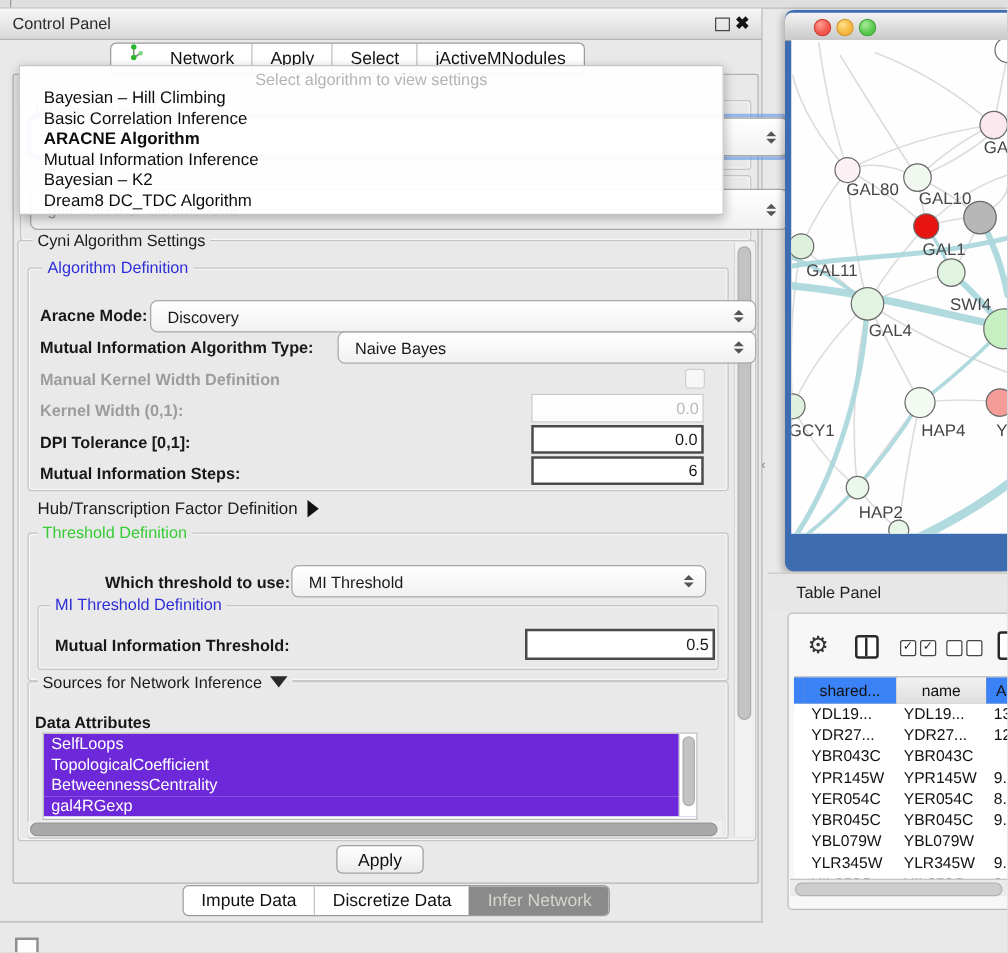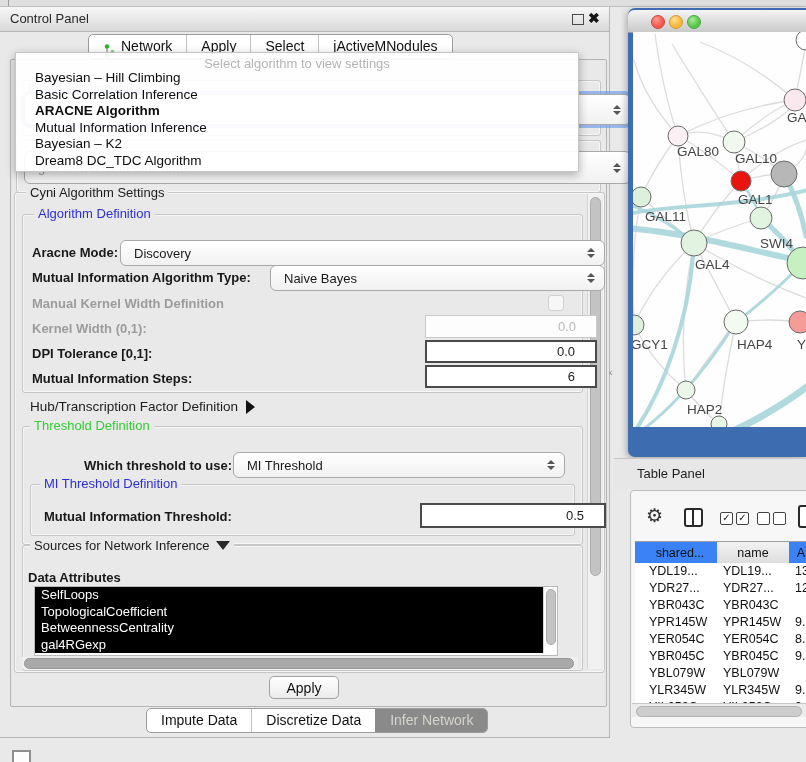--- a/index.html
+++ b/index.html
@@ -6,50 +6,50 @@
   #screen{position:relative;width:806px;height:762px;background:#e9e9e9;overflow:hidden;
           font-family:"Liberation Sans",sans-serif;color:#1a1a1a;}
   .abs{position:absolute;}
   
   .titlebar{background:linear-gradient(#f7f7f7,#d9d9d9);border-bottom:1px solid #b5b5b5;}
   .etched{border:1px solid #c6c6c6;border-radius:3px;box-shadow:inset 0 0 0 1px rgba(255,255,255,.6);}
   .gtitle{position:absolute;background:#e9e9e9;padding:0 4px;font-size:13px;line-height:14px;white-space:nowrap;}
   .t-blue{color:#2e2ed8;}.t-green{color:#35cc35;}.t-black{color:#1c1c1c;}.t-gray{color:#9b9b9b;}
   
   .seg{display:flex;height:23px;border:1px solid #9c9c9c;border-radius:5px;background:#fff;overflow:hidden;}
-  .seg .tab{display:flex;align-items:flex-end;gap:6px;padding:0 14px;font-size:14px;line-height:23px;
+  .seg .tab{display:flex;align-items:flex-start;gap:21px;padding:0 14px;font-size:14px;line-height:23px;
             border-left:1px solid #c2c2c2;white-space:nowrap;cursor:default;color:#111;}
   .seg .tab:first-child{border-left:none;}
   .seg .tab.sel{background:#8a8a8a;color:#d5d3cc;border-left-color:#8a8a8a;}
   
   .combo{position:absolute;background:linear-gradient(#ffffff,#f1f1f1);border:1px solid #a9a9a9;
          border-radius:6px;font-size:13px;display:flex;align-items:center;padding:0 24px 0 13px;}
   .combo .arr{position:absolute;right:9px;top:50%;transform:translateY(-50%);display:flex;flex-direction:column;gap:2px;}
   .combo .arr i{display:block;width:0;height:0;border-left:4px solid transparent;border-right:4px solid transparent;}
   .combo .arr i.up{border-bottom:4px solid #555;}
   .combo .arr i.dn{border-top:4px solid #555;}
   .combo.focus{box-shadow:0 0 0 3px rgba(96,150,235,.6);}
   .tfield{position:absolute;background:#fff;border:2px solid #4a4a4a;font-size:13px;display:flex;
-          align-items:center;justify-content:flex-end;padding:0 20px;}
+          align-items:center;justify-content:flex-end;padding:0 3px;}
   .tfield.dis{border:1px solid #c9c9c9;color:#b9b9b9;background:#fdfdfd;}
   .lbl{position:absolute;font-size:13px;font-weight:bold;color:#181818;white-space:nowrap;}
   .lbl.dis{color:#9c9c9c;}
   
   #algo-popup{background:rgba(255,255,255,.93);border:1px solid #c6c6c6;box-shadow:0 3px 9px rgba(0,0,0,.3);}
   #algo-popup .hint{position:absolute;left:0;right:0;top:3px;text-align:center;color:#b4b4b4;font-size:13px;}
   #algo-popup .item{position:absolute;left:4px;right:4px;height:16px;font-size:13.5px;line-height:16px;
                     padding-left:15px;color:#0d0d0d;white-space:nowrap;}
   #algo-popup .item.bold{font-weight:bold;}
   
   .sbV{background:#f1f1f1;border-left:1px solid #d6d6d6;}
   .sbH{background:#efefef;}
   .thumb{position:absolute;background:#c3c3c3;border:1px solid #ababab;border-radius:7px;}
   
   #attr-list{background:#fff;border:1px solid #b9b9b9;overflow:hidden;}
-  #attr-list .li{height:16.5px;font-size:13px;line-height:16.5px;padding-left:6px;color:#fff;background:#000000;white-space:nowrap;}
+  #attr-list .li{height:16.5px;font-size:13px;line-height:16.5px;padding-left:6px;color:#fff;background:#6d28d9;white-space:nowrap;}
   
   .btn{position:absolute;background:linear-gradient(#ffffff,#ebebeb);border:1px solid #a2a2a2;border-radius:5px;
        font-size:14px;display:flex;align-items:center;justify-content:center;color:#111;}
   
   .tp-box{background:#f7f7f7;border:1px solid #bcbcbc;border-radius:4px;}
   .th{position:absolute;top:0;height:21px;border-right:1px solid #9f9f9f;border-bottom:1px solid #8d8d8d;
       font-size:12.5px;display:flex;align-items:center;justify-content:center;color:#111;overflow:hidden;}
   .th.hl{background:#3b82f6;}
   .th.plain{background:linear-gradient(#f2f2f2,#dedede);}
   .tr{position:absolute;left:0;right:0;height:17px;font-size:12.5px;line-height:17px;white-space:nowrap;color:#111;}

